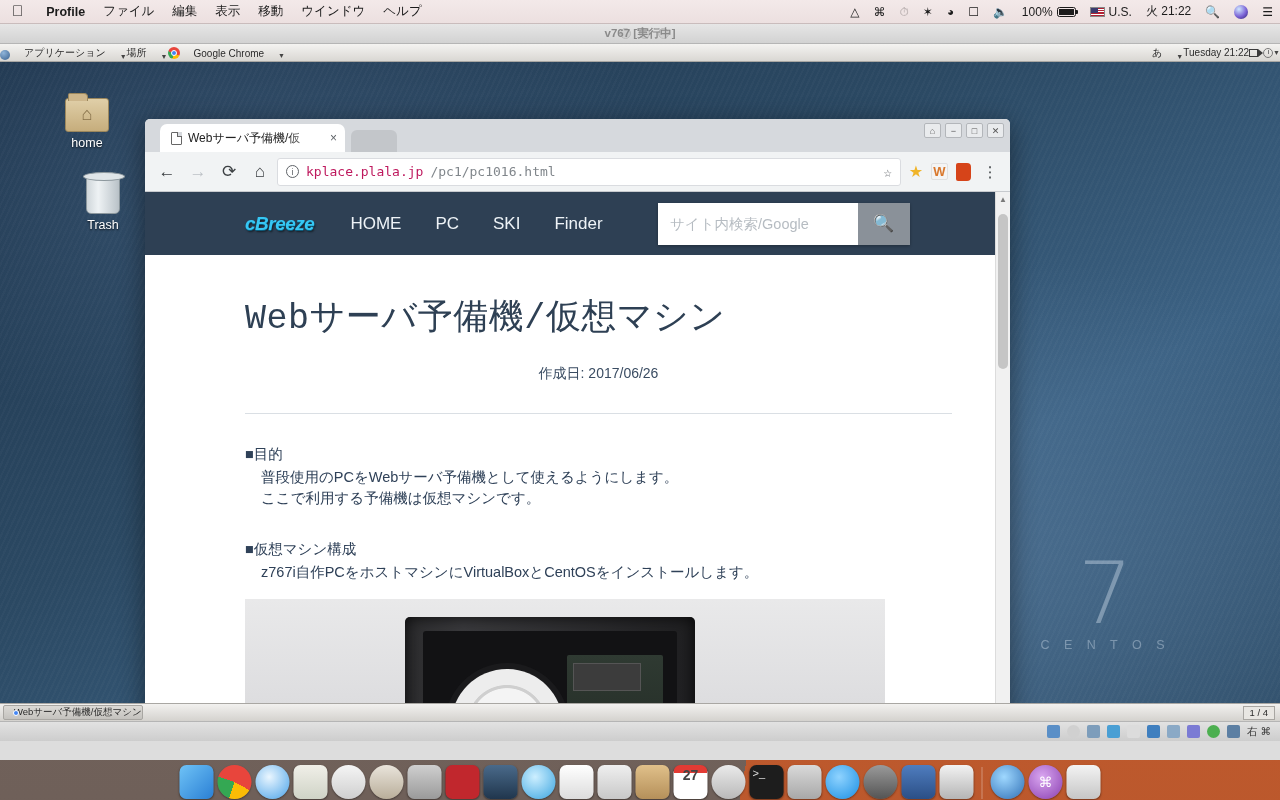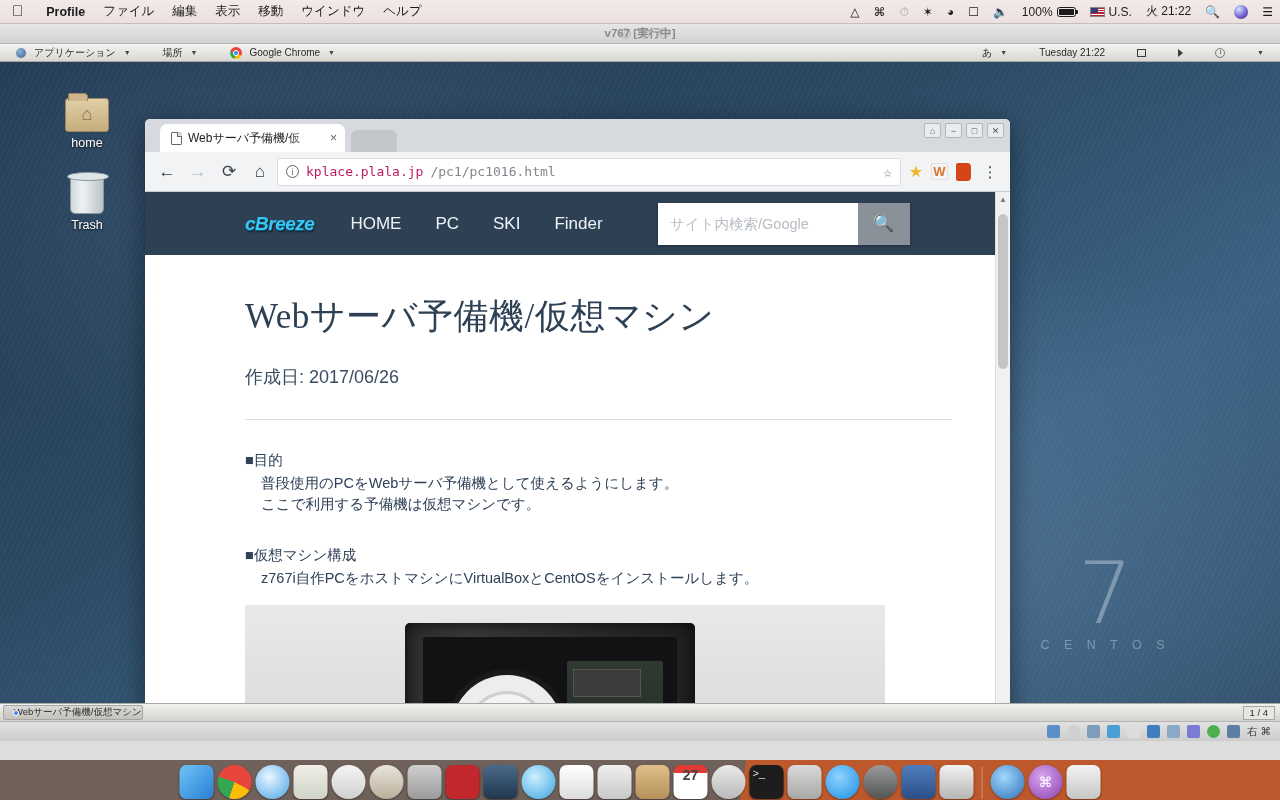--- a/index.html
+++ b/index.html
@@ -51,21 +51,21 @@
   #vb-title .vtitle {
     position:absolute;left:0;right:0;text-align:center;font-size:11.5px;color:#8a8a8a;font-weight:bold;
   }
 
   
   #gpanel {
     height:18px; background:linear-gradient(to bottom,#f4f3f1,#d9d7d3);
     border-bottom:1px solid #a9a7a3;
     display:flex; align-items:center; font-size:10px; color:#2b2b2b;
   }
-  #gpanel .gitem { display:flex;align-items:center;gap:8px;padding:0 16px; white-space:nowrap;}
+  #gpanel .gitem { display:flex;align-items:flex-end;gap:14px;padding:0 0; white-space:nowrap;}
   #gpanel .caret { font-size:7px; color:#444; }
   .gnome-foot { width:10px;height:10px;border-radius:50%;
       background:radial-gradient(circle at 35% 30%,#8fb4d9,#39618f);display:inline-block;}
   .chromeicon{ width:12px;height:12px;border-radius:50%;
       background:conic-gradient(#e8453c 0 33%,#fbbc05 33% 55%,#34a853 55% 80%,#e8453c 80% 100%);
       position:relative; display:inline-block;}
   .chromeicon:after{content:"";position:absolute;left:3px;top:3px;width:6px;height:6px;border-radius:50%;background:#4285f4;border:1px solid #fff;box-sizing:border-box;}
   #gpanel .spacer{flex:1;}
   .tinybox{width:9px;height:8px;border:1.2px solid #3b3b3b;display:inline-block;}
   .tinyspk{width:0;height:0;border-left:5px solid #3b3b3b;border-top:4px solid transparent;border-bottom:4px solid transparent;display:inline-block;}
@@ -159,22 +159,22 @@
   .searchwrap{ position:absolute; right:100px; display:flex; height:42px; box-shadow:0 1px 3px rgba(0,0,0,0.3);}
   .searchwrap input{
     width:200px; border:none; outline:none; padding:0 12px; font-size:14.5px; color:#333;
     font-family:"Liberation Sans",sans-serif; background:#fff;
   }
   .searchwrap input::placeholder{ color:#b6bcc2; }
   .searchbtn{ width:52px; background:#8a9199; display:flex;align-items:center;justify-content:center;color:#fff;font-size:17px;}
 
   #article{ padding:38px 58px 0 100px; color:#2f4158; }
   #article h1{ margin:0; font-weight:400; font-size:35px; letter-spacing:0.5px; color:#2e4054;
-     font-family:Liberation Serif, serif;}
-  .credate{ margin-top:25px; font-size:18px; color:#3a4c62; }
+     font-family:Liberation Mono, monospace;}
+  .credate{ margin-top:25px; font-size:14px; color:#3a4c62;text-align:center; }
   .hrline{ margin-top:30px; border-top:1px solid #dadfe4; }
   .sect{ margin-top:30px; font-size:14.5px; line-height:1.45; color:#2f4158;}
   .sect .head{ margin-bottom:2px; }
   .sect .body{ padding-left:16px; }
   .photo{
     margin:16px 0 0 0; height:230px; width:640px;
     background:linear-gradient(to bottom,#e9e9ea 0%,#dedee0 42%,#cfcfd2 100%);
     position:relative; overflow:hidden;
   }
   .pc-case{ position:absolute; left:160px; top:18px; width:290px; height:200px;
@@ -318,21 +318,21 @@
 
     <div class="centos-mark">
       <div class="seven">7</div>
       <div class="word">C E N T O S</div>
     </div>
 
     <div class="dicon" style="left:44px; top:36px;">
       <span class="glyph folder"></span>
       <span>home</span>
     </div>
-    <div class="dicon" style="left:44px; top:114px;">
+    <div class="dicon" style="left:60px; top:114px;">
       <span class="glyph trashcan"></span>
       <span>Trash</span>
     </div>
 
     <div id="chromewin">
 
       <div id="cw-topbar">
         <div class="ctab">
           <span class="pagedoc"></span>
           <span class="tabtitle">Webサーバ予備機/仮</span>

